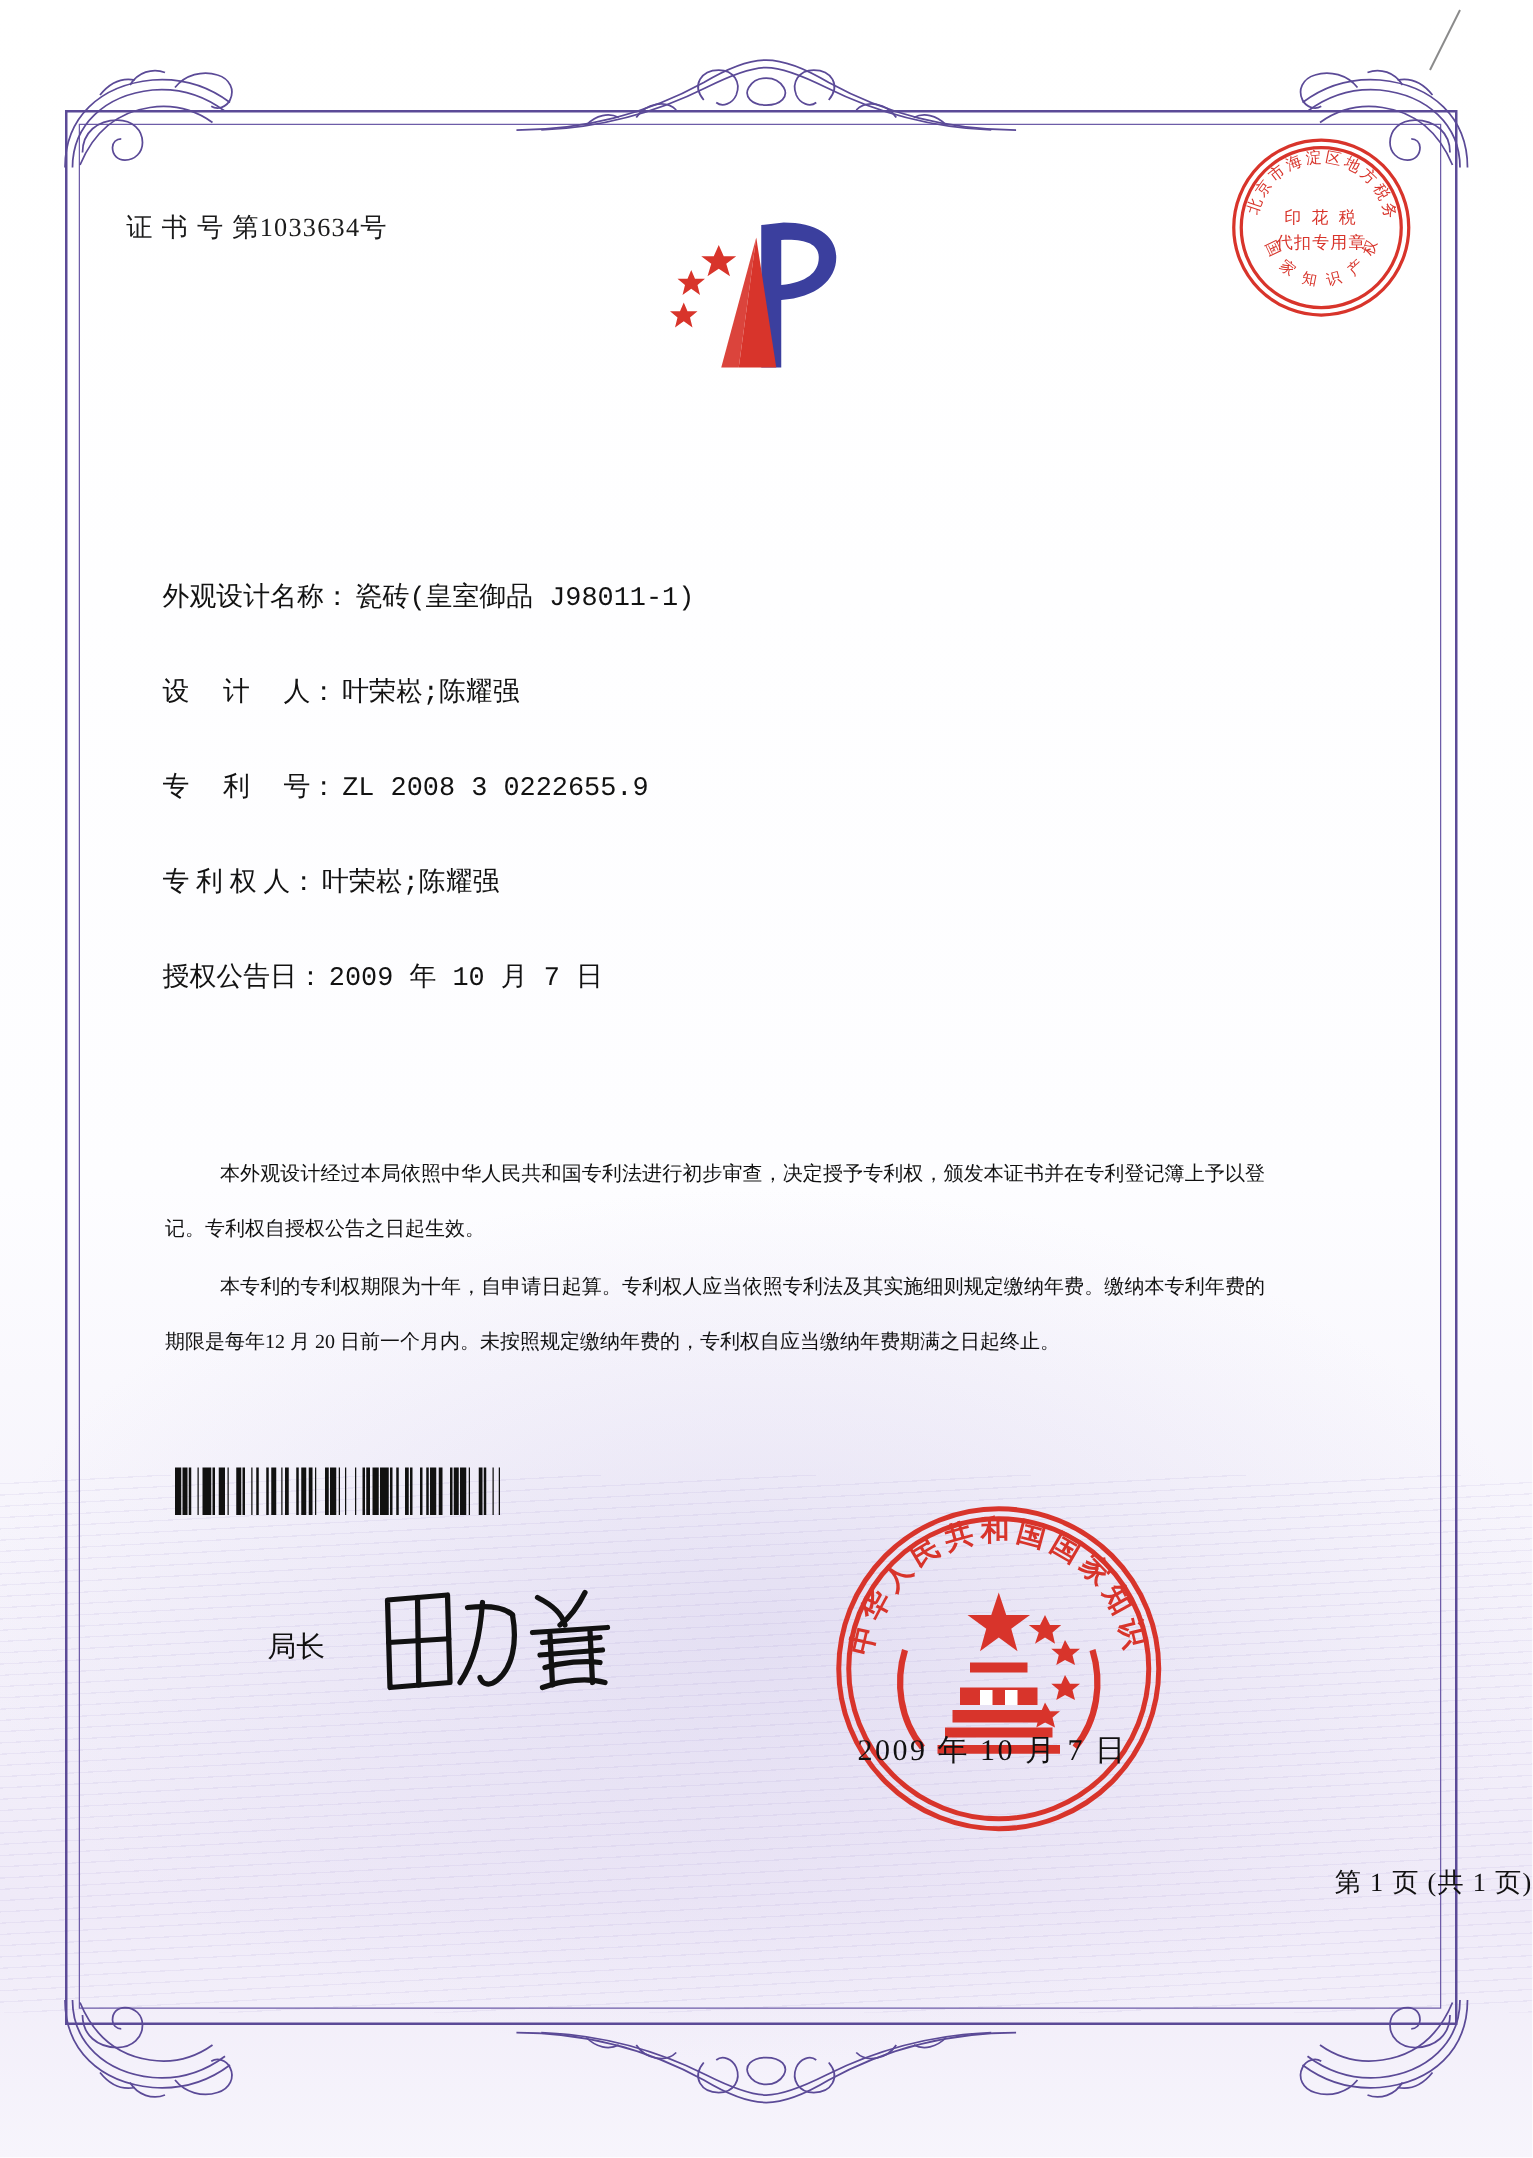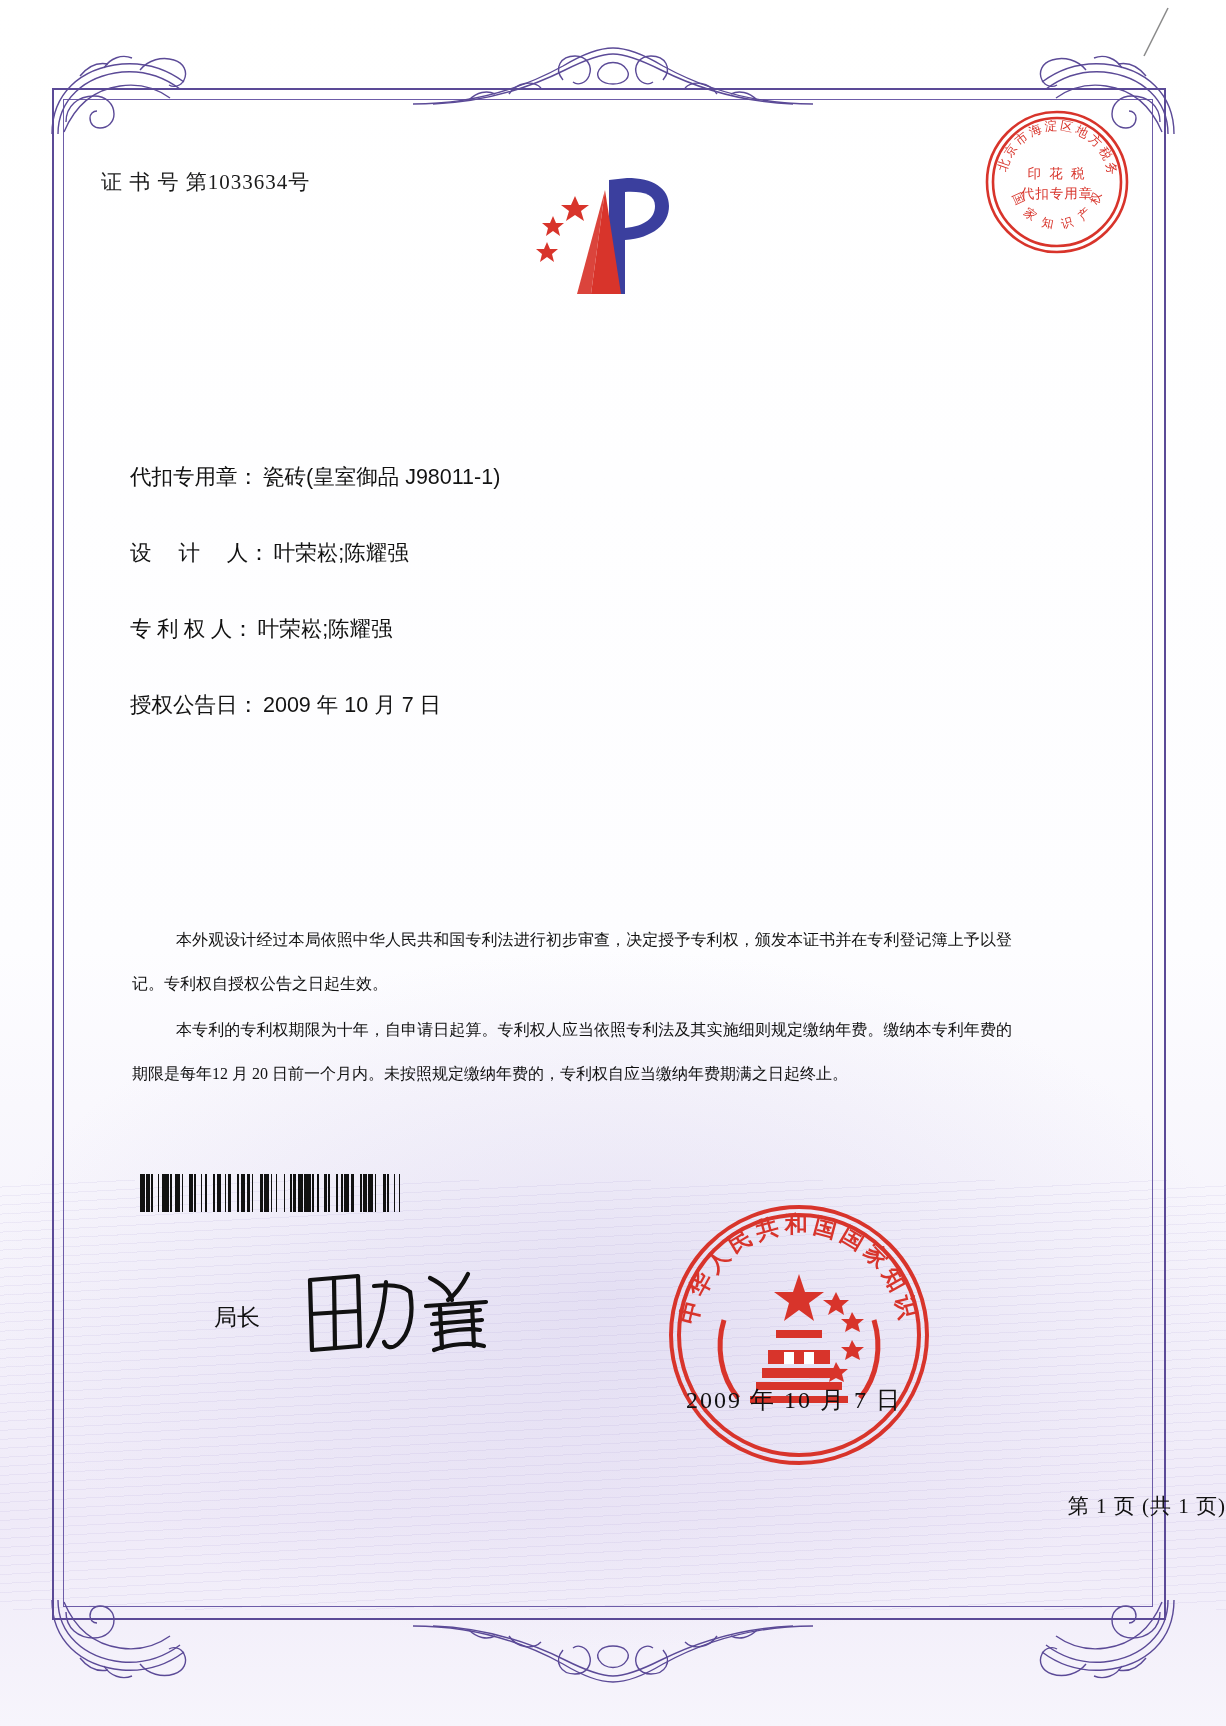--- a/index.html
+++ b/index.html
@@ -133,21 +133,21 @@
     font-size: 21.5px;
     color: #121212;
     white-space: nowrap;
   }
   .field-label {
     letter-spacing: 0px;
     min-width: 0;
   }
   .field-value {
     margin-left: 4px;
-    font-family: Liberation Sans, sans-serif;
+    font-family: Liberation Mono, monospace;
   }
 
   
   #body-text {
     position: absolute;
     left: 132px;
     top: 918px;
     width: 880px;
     font-size: 16px;
     line-height: 44px;
@@ -346,26 +346,30 @@
     <text fill="#d8342b" font-size="12" font-family="'DejaVu Serif',serif" letter-spacing="2.8">
       <textPath href="#taxArcBot" startOffset="9%">国 家 知 识 产 权 局</textPath>
     </text>
     <text x="74" y="70" text-anchor="middle" fill="#d8342b" font-size="13.5" font-family="'DejaVu Serif',serif" letter-spacing="2">印 花 税</text>
     <text x="74" y="90" text-anchor="middle" fill="#d8342b" font-size="13.5" font-family="'DejaVu Serif',serif" letter-spacing="1">代扣专用章</text>
   </svg>
 
 
   <div id="fields">
     <div class="field-row">
-      <span class="field-label">代扣专用章：</span>
+      <span class="field-label">外观设计名称：</span>
       <span class="field-value">瓷砖(皇室御品 J98011-1)</span>
     </div>
     <div class="field-row">
       <span class="field-label">设　 计　 人：</span>
       <span class="field-value">叶荣崧;陈耀强</span>
+    </div>
+    <div class="field-row">
+      <span class="field-label">专　 利　 号：</span>
+      <span class="field-value">ZL 2008 3 0222655.9</span>
     </div>
     <div class="field-row">
       <span class="field-label">专 利 权 人：</span>
       <span class="field-value">叶荣崧;陈耀强</span>
     </div>
     <div class="field-row">
       <span class="field-label">授权公告日：</span>
       <span class="field-value">2009 年 10 月 7 日</span>
     </div>
   </div>

